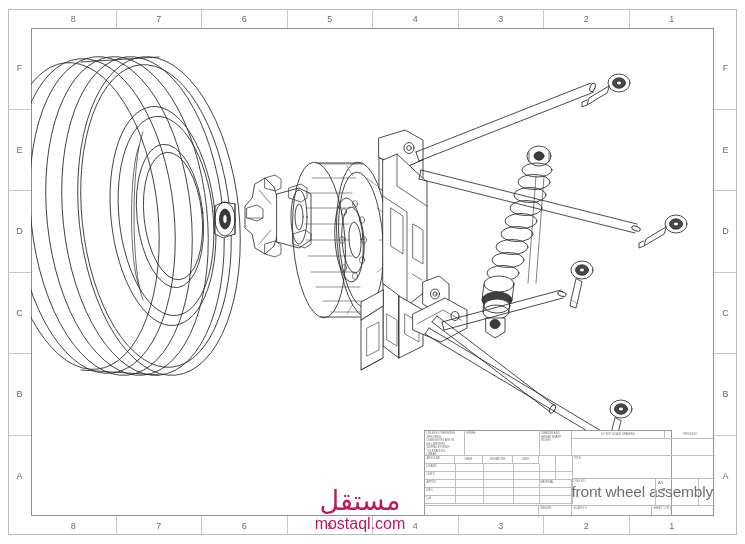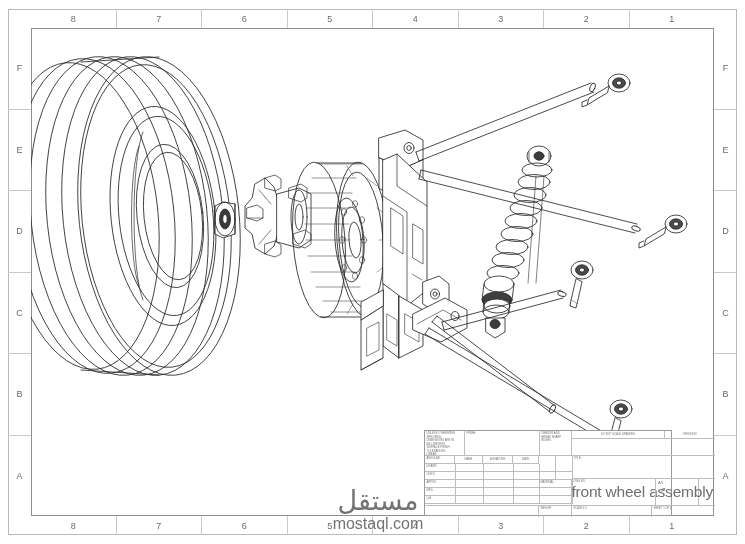--- a/index.html
+++ b/index.html
@@ -24,22 +24,22 @@
   .zcell{flex:1;display:flex;align-items:center;justify-content:center;
          font-size:9px;color:#6a6a6a;position:relative;}
   .zone-top .zcell+.zcell, .zone-bottom .zcell+.zcell{border-left:1px solid #c9c9c9;}
   .zone-left .zcell+.zcell, .zone-right .zcell+.zcell{border-top:1px solid #c9c9c9;}
 
   
   #art{position:absolute;left:31px;top:28px;width:683px;height:488px;}
   #art svg{display:block;}
 
   
-  .watermark{position:absolute;left:293px;top:487px;width:170px;height:50px;
-             text-align:center;pointer-events:none;color:#737373;user-select:none;}
+  .watermark{position:absolute;left:275px;top:487px;width:170px;height:50px;
+             text-align:center;pointer-events:none;color:#be185d;user-select:none;}
   .wm-ar{font-size:27px;line-height:27px;letter-spacing:1px;
          font-family:"DejaVu Sans",sans-serif;}
   .wm-lat{font-size:16px;line-height:18px;margin-top:1px;
           font-family:Liberation Sans, sans-serif;}
 
   
   #titleblock{position:absolute;left:424px;top:430px;width:248px;height:86px;
               box-sizing:border-box;border:1px solid #9a9a9a;background:#fff;
               font-size:2.7px;color:#6e6e6e;line-height:1.32;}
   #titleblock div{box-sizing:border-box;}

